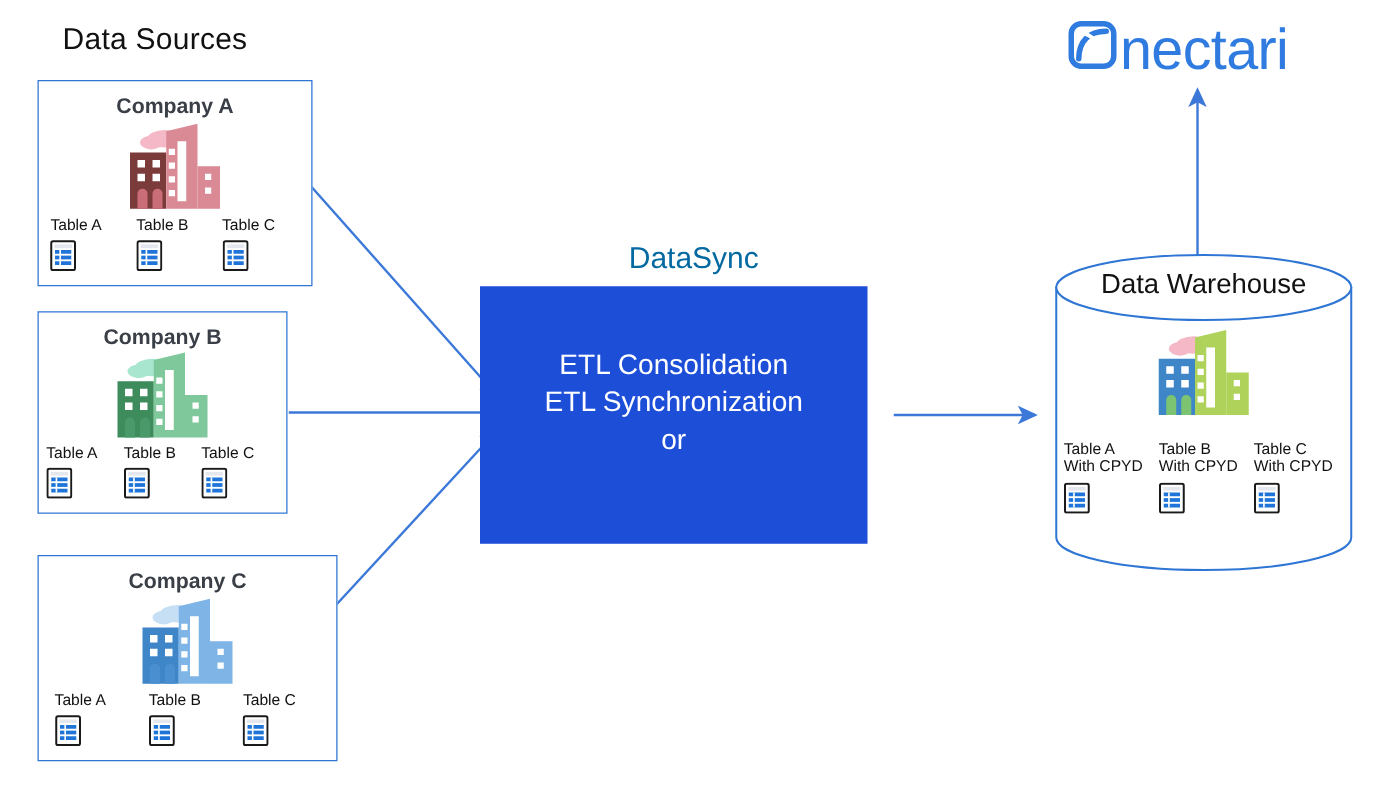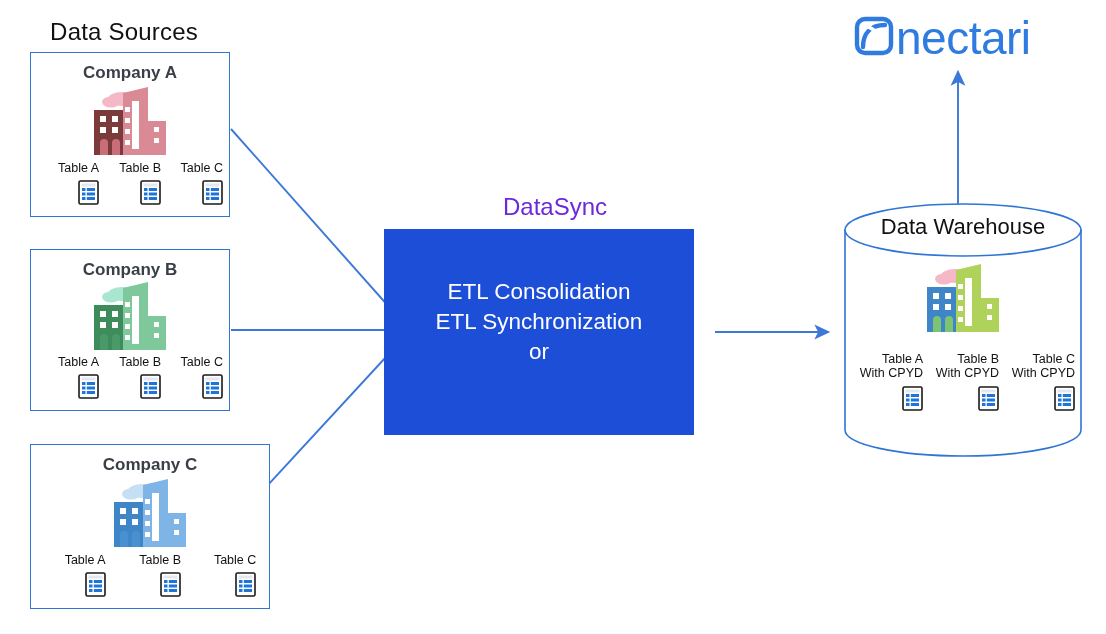--- a/index.html
+++ b/index.html
@@ -4,29 +4,29 @@
 <style>
   html,body{margin:0;padding:0;background:#ffffff;}
   body{width:1106px;height:634px;position:relative;overflow:hidden;
        font-family:"Liberation Sans","DejaVu Sans",sans-serif;color:#000;}
   .stage{position:absolute;left:0;top:0;width:1106px;height:634px;padding-left:28px;}
   svg.layer{position:absolute;left:0;top:0;width:1106px;height:634px;pointer-events:none;}
 
   .title-datasources{position:absolute;left:24px;top:18px;width:200px;text-align:center;
       font-size:24px;color:#111;letter-spacing:.2px;}
   .title-datasync{position:absolute;left:430px;top:193px;width:250px;text-align:center;
-      font-size:24px;color:#6d28d9;}
+      font-size:24px;color:#0369a1;}
 
   .company-card{position:absolute;border:1.6px solid #2E75D4;background:#fff;box-sizing:border-box;}
   .company-title{position:absolute;left:0;right:0;top:10px;text-align:center;
       font-size:17px;font-weight:bold;color:#3a3f47;}
   .bldg{position:absolute;left:50%;transform:translateX(-50%);}
   .tables-row{position:absolute;left:0;right:0;display:flex;justify-content:space-around;
       align-items:flex-start;padding:0 6px;box-sizing:border-box;}
-  .table-item{display:flex;flex-direction:column;align-items:flex-end;width:62px;}
+  .table-item{display:flex;flex-direction:column;align-items:flex-start;width:62px;}
   .table-label{font-size:12.5px;color:#111;line-height:1.15;text-align:center;white-space:nowrap;}
   .table-icon{margin-top:5px;}
 
   .datasync-box{position:absolute;left:384px;top:229px;width:310px;height:206px;
       background:#1d4ed8;box-sizing:border-box;}
   .datasync-text{position:absolute;left:0;right:0;top:48px;text-align:center;color:#fff;
       font-size:22.5px;line-height:1.34;}
 
   .warehouse-wrap{position:absolute;left:843px;top:200px;width:240px;height:260px;}
   .wh-title{position:absolute;left:0;right:0;top:14px;text-align:center;font-size:22px;color:#111;}
@@ -52,21 +52,21 @@
     <line x1="231" y1="129" x2="398" y2="317" stroke="#3C78D8" stroke-width="1.9" marker-end="url(#ah)"></line>
     <line x1="231" y1="330" x2="398" y2="330" stroke="#3C78D8" stroke-width="1.9" marker-end="url(#ah)"></line>
     <line x1="231" y1="525" x2="398" y2="344" stroke="#3C78D8" stroke-width="1.9" marker-end="url(#ah)"></line>
     <line x1="715" y1="332" x2="828" y2="332" stroke="#3C78D8" stroke-width="1.9" marker-end="url(#ah)"></line>
     <line x1="958" y1="218" x2="958" y2="72" stroke="#3C78D8" stroke-width="1.9" marker-end="url(#ah)"></line>
   </svg>
 
   <div class="title-datasources">Data Sources</div>
   <div class="title-datasync">DataSync</div>
 
-  <div class="company-card" style="left:30px;top:52px;width:200px;height:165px;">
+  <div class="company-card" style="left:30px;top:64px;width:220px;height:165px;">
     <div class="company-title">Company A</div>
     <div class="bldg" style="top:32px;">
       <svg width="96" height="72" viewBox="0 0 96 72">
         <ellipse cx="40" cy="14" rx="14" ry="7" fill="#F5B8C6"></ellipse>
         <ellipse cx="29" cy="17" rx="9" ry="5.5" fill="#F5B8C6"></ellipse>
         <rect x="12" y="25" width="29" height="45" fill="#7B3B3B"></rect>
         <rect x="18" y="31" width="6" height="6" fill="#fff"></rect>
           <rect x="30" y="31" width="6" height="6" fill="#fff"></rect>
         <rect x="18" y="42" width="6" height="6" fill="#fff"></rect>
           <rect x="30" y="42" width="6" height="6" fill="#fff"></rect>

